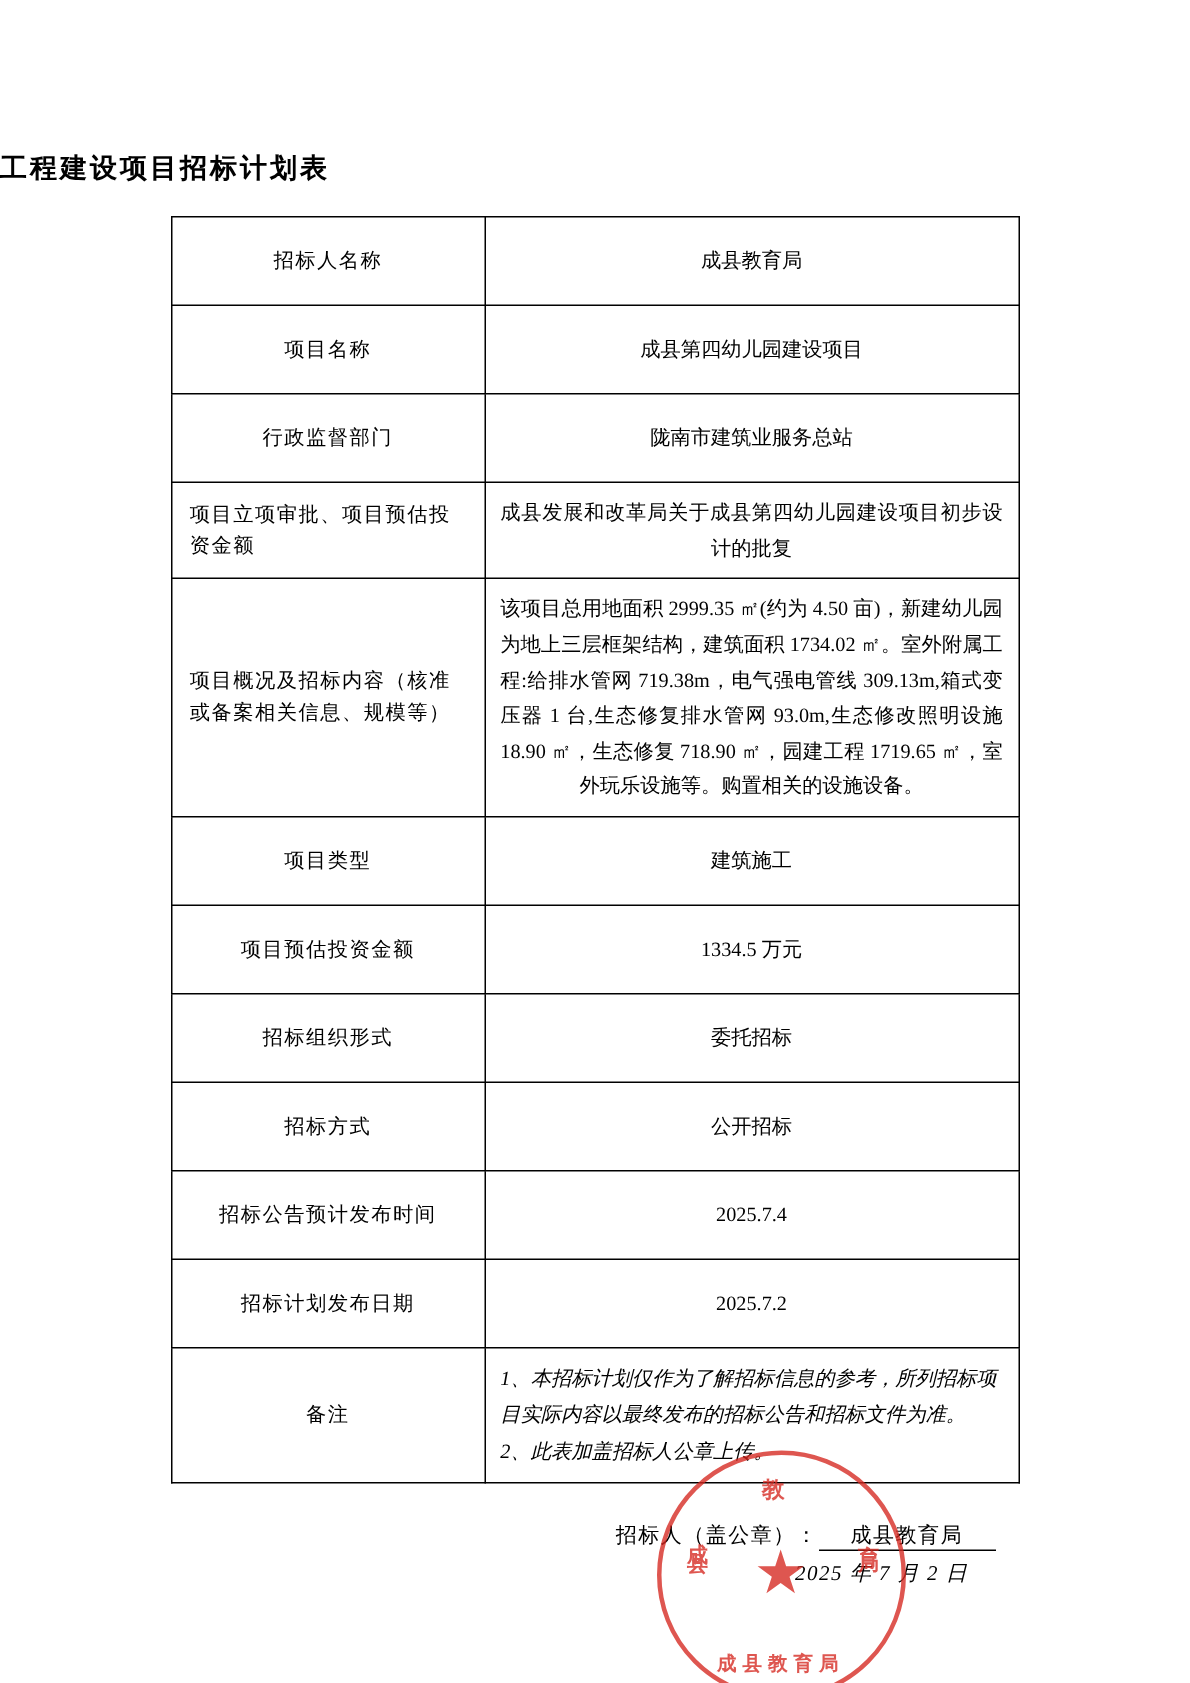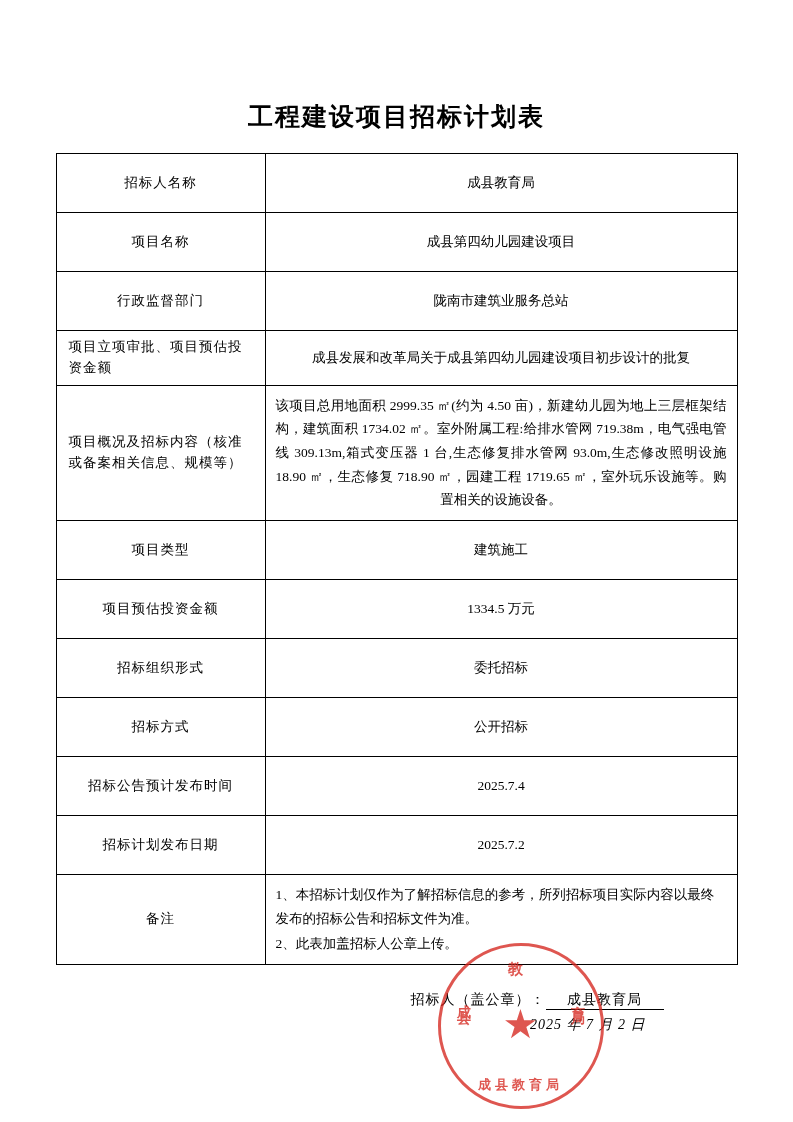--- a/index.html
+++ b/index.html
@@ -15,32 +15,32 @@
     position: relative;
     overflow: hidden;
   }
   .page {
     position: relative;
     width: 793px;
     height: 1122px;
     box-sizing: border-box;
   }
   .doc-title {
-    text-align: center;
-    font-size: 25px;
+    text-align: left;
+    font-size: 18px;
     font-weight: bold;
     letter-spacing: 2px;
     margin-top: 100px;
     margin-bottom: 20px;
     font-family: "Liberation Serif", "DejaVu Serif", serif;
   }
   table.plan-table {
     border-collapse: collapse;
     margin: 0 auto;
-    width: 682px;
+    width: 566px;
     table-layout: fixed;
   }
   table.plan-table td {
     border: 1px solid #000000;
     padding: 6px 8px;
     font-size: 13.5px;
     line-height: 1.55;
     vertical-align: middle;
   }
   td.label-cell {
@@ -194,21 +194,21 @@
       <tr class="row-tall">
         <td class="label-cell">招标公告预计发布时间</td>
         <td class="value-cell">2025.7.4</td>
       </tr>
       <tr class="row-tall">
         <td class="label-cell">招标计划发布日期</td>
         <td class="value-cell">2025.7.2</td>
       </tr>
       <tr>
         <td class="label-cell">备注</td>
-        <td class="value-cell left" style="white-space: pre-line;">1、本招标计划仅作为了解招标信息的参考，所列招标项目实际内容以最终发布的招标公告和招标文件为准。
+        <td class="value-cell left" style="white-space: pre-line; font-style: italic;">1、本招标计划仅作为了解招标信息的参考，所列招标项目实际内容以最终发布的招标公告和招标文件为准。
 2、此表加盖招标人公章上传。</td>
       </tr>
     </tbody>
   </table>
 
   <div class="sig-area">
     <div class="seal">
       <div class="seal-text-top">教</div>
       <div class="seal-arc-left">成县</div>
       <div class="seal-arc-right">育局</div>

